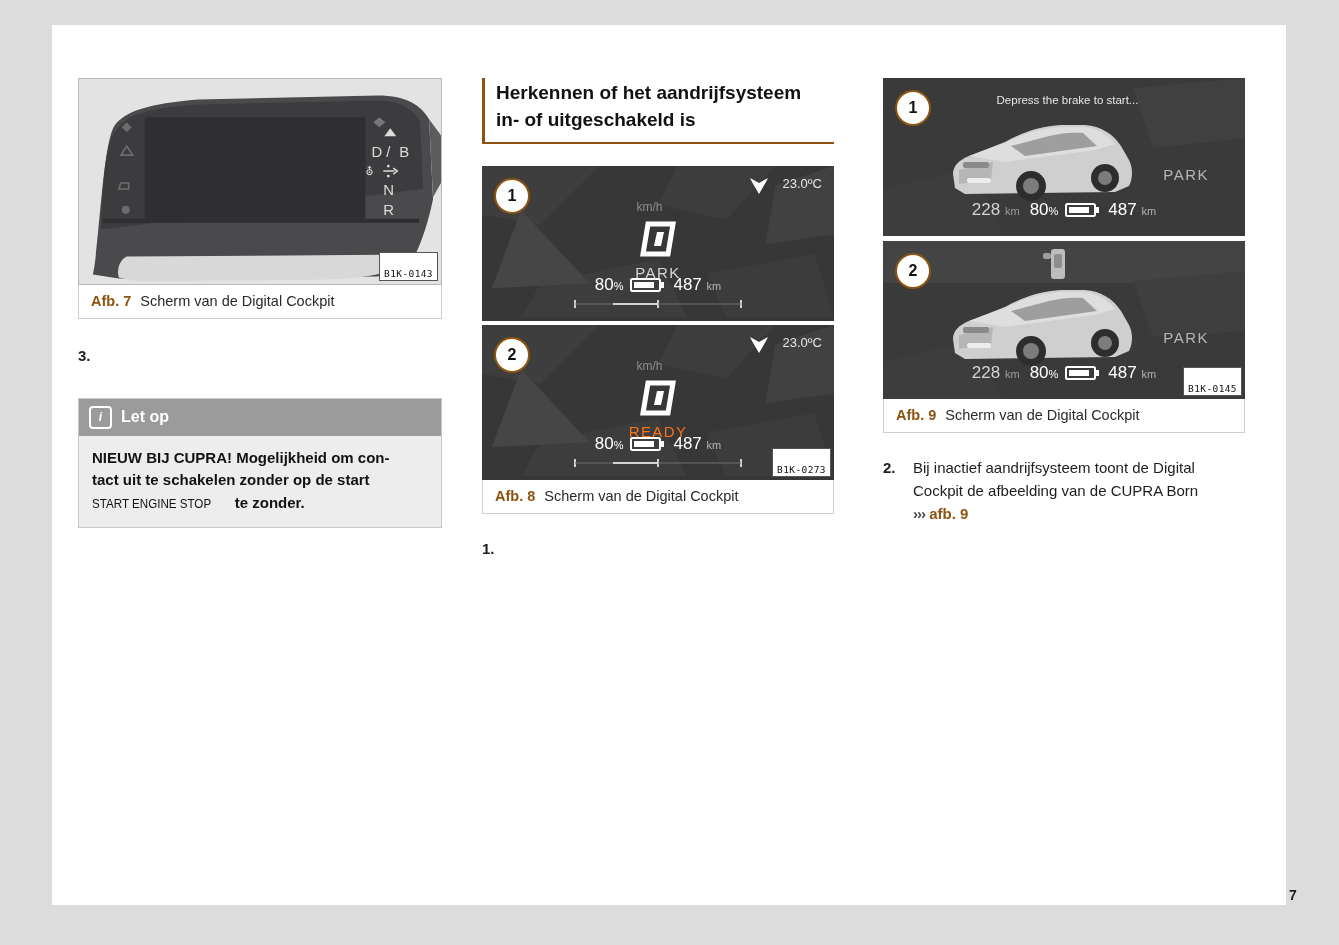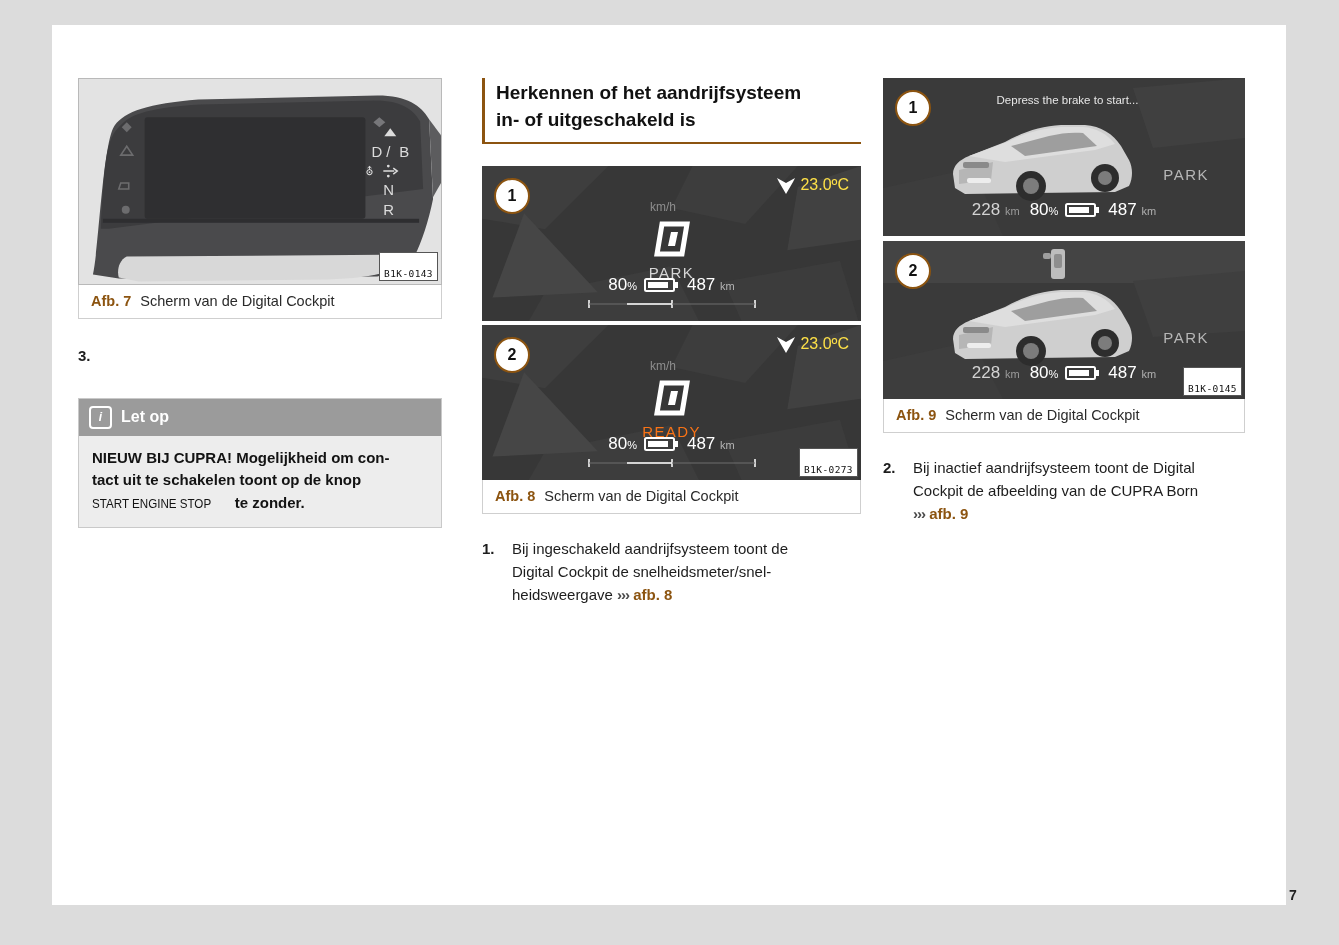--- a/index.html
+++ b/index.html
@@ -32,21 +32,21 @@
     background: #8c5410;
     color: #ffffff;
     display: flex; align-items: center; justify-content: center;
     font-size: 16px; font-weight: bold;
     letter-spacing: .2px;
   }
 
   
   .col { position: absolute; top: 78px; }
   .col-left   { left: 78px;  width: 364px; }
-  .col-mid    { left: 482px; width: 379px; }
+  .col-mid    { left: 482px; width: 352px; }
   .col-right  { left: 883px; width: 362px; }
 
   
   .fig-frame {
     border: 1px solid #b9b9b9;
     background: #e3e3e3;
     position: relative;
     box-sizing: border-box;
   }
   .fig-caption {
@@ -84,21 +84,21 @@
     position: absolute; left: 12px; top: 12px;
     width: 32px; height: 32px; border-radius: 50%;
     background: #ffffff; border: 2.5px solid #8c5410;
     box-shadow: 0 0 0 1.5px #fff inset;
     display: flex; align-items: center; justify-content: center;
     font-size: 16px; font-weight: bold; color: #111;
     z-index: 5;
   }
   .disp-temp {
     position: absolute; right: 12px; top: 10px;
-    color: #fde047; font-size: 16px;
+    color: #e5e5e5; font-size: 13px;
   }
   .cupra-logo { position: absolute; right: 64px; top: 10px; }
   .kmh-label {
     position: absolute; left: 0; right: 17px; top: 34px;
     text-align: center; color: #8e8e8e; font-size: 12px;
   }
   .gear-glyph { position: absolute; left: 0; right: 0; top: 52px; text-align: center; }
   .gear-word {
     position: absolute; left: 0; right: 0; top: 98px;
     text-align: center; color: #d6d6d6; font-size: 15px; letter-spacing: 1.4px;
@@ -230,21 +230,21 @@
       <span class="num">3.</span>
     </div>
 
     <div class="note" style="margin-top:30px;">
       <div class="note-head">
         <span class="note-icon">i</span>
         <span>Let op</span>
       </div>
       <div class="note-body">
         <span>NIEUW BIJ CUPRA! Mogelijkheid om con-</span><br>
-        <span>tact uit te schakelen toont op de knop</span><br>
+        <span>tact uit te schakelen zonder op de start</span><br>
         <span class="btn-word">START ENGINE STOP</span>
         <span>te zonder.</span>
       </div>
     </div>
   </div>
 
   <div class="col col-mid">
 
     <div class="sec-head">
       <span>Herkennen of het aandrijfsysteem</span><br>
@@ -337,27 +337,20 @@
       </div>
     </div>
 
     <div class="fig-caption">
       <span class="fig-num">Afb. 8</span>
       <span>Scherm van de Digital Cockpit</span>
     </div>
 
     <div class="step" style="margin-top:24px;">
       <span class="num">1.</span>
-      <span>
-        <span>Bij ingeschakeld aandrijfsysteem toont de</span><br>
-        <span>Digital Cockpit de snelheidsmeter/snel-</span><br>
-        <span>heidsweergave</span>
-        <span class="chev">›››</span>
-        <span class="ref">afb. 8</span>
-      </span>
     </div>
   </div>
 
   <div class="col col-right">
 
     <div>
 
       <div class="disp9" style="height:158px;">
         <svg class="bg-shapes" viewBox="0 0 362 158" preserveAspectRatio="none">
           <rect width="362" height="158" fill="#3a3a3a"></rect>

